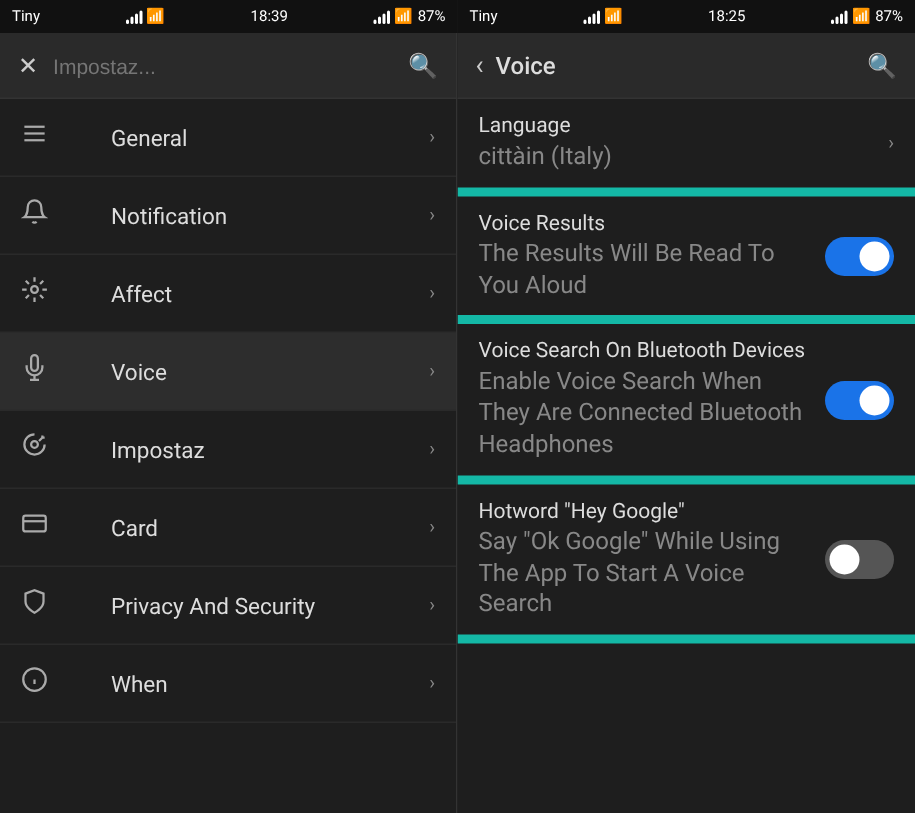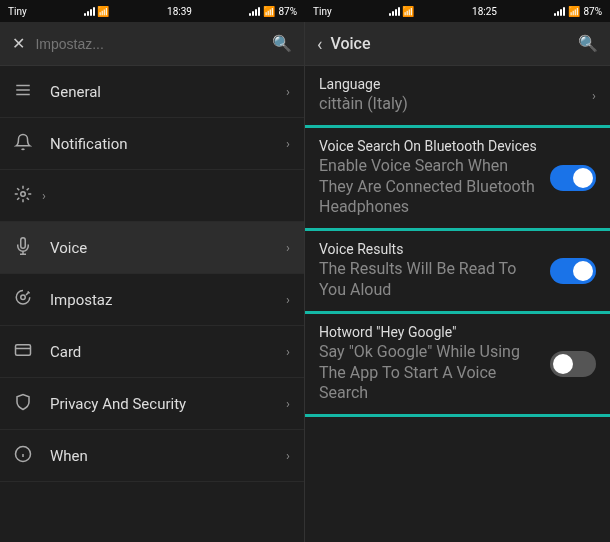--- a/index.html
+++ b/index.html
@@ -89,20 +89,21 @@
     }
 
     .menu-item {
       display: flex;
       align-items: center;
       height: 52px;
       padding: 0 14px;
       border-bottom: 1px solid #2a2a2a;
       cursor: pointer;
       position: relative;
+      gap: 24px;
     }
     .menu-item.active {
       background: #2d2d2d;
     }
     .menu-item .item-icon {
       width: 28px;
       font-size: 17px;
       color: #aaa;
       flex-shrink: 0;
     }
@@ -156,21 +157,21 @@
     .settings-list {
       flex: 1;
       overflow-y: auto;
     }
 
     .setting-item {
       display: flex;
       align-items: center;
       min-height: 56px;
       padding: 10px 14px;
-      border-bottom: 3px solid #14b8a6;
+      border-bottom: 6px solid #14b8a6;
       cursor: pointer;
     }
     .setting-item-content {
       flex: 1;
     }
     .setting-item-title {
       font-size: 14px;
       color: #ddd;
       margin-bottom: 2px;
     }
@@ -308,20 +309,21 @@
             <path d="M13.73 21a2 2 0 0 1-3.46 0"></path>
           </svg></span>
     <span class="item-label">Notification</span>
     <span class="chevron">›</span>
   </div>
       <div class="menu-item">
     <span class="item-icon"><svg width="18" height="18" viewBox="0 0 24 24" fill="none" stroke="#aaa" stroke-width="2">
             <circle cx="12" cy="12" r="3"></circle>
             <path d="M12 1v4M12 19v4M4.22 4.22l2.83 2.83M16.95 16.95l2.83 2.83M1 12h4M19 12h4M4.22 19.78l2.83-2.83M16.95 7.05l2.83-2.83"></path>
           </svg></span>
+    <span class="item-label">Affect</span>
     <span class="chevron">›</span>
   </div>
       <div class="menu-item active">
     <span class="item-icon"><svg width="18" height="18" viewBox="0 0 24 24" fill="none" stroke="#aaa" stroke-width="2">
             <path d="M12 1a3 3 0 0 0-3 3v8a3 3 0 0 0 6 0V4a3 3 0 0 0-3-3z"></path>
             <path d="M19 10v2a7 7 0 0 1-14 0v-2"></path>
             <line x1="12" y1="19" x2="12" y2="23"></line>
             <line x1="8" y1="23" x2="16" y2="23"></line>
           </svg></span>
     <span class="item-label">Voice</span>
@@ -372,31 +374,31 @@
   <div class="settings-list" id="settings-list">
   <div class="setting-item">
     <div class="setting-item-content">
       <div class="setting-item-title">Language</div>
       <div class="setting-item-subtitle">cittàin (Italy)</div>
     </div>
     <span class="setting-item-chevron">›</span>
   </div>
       <div class="setting-item">
     <div class="setting-item-content">
-      <div class="setting-item-title">Voice Search On Bluetooth Devices</div>
-      <div class="setting-item-subtitle">Enable Voice Search When They Are Connected Bluetooth Headphones</div>
+      <div class="setting-item-title">Voice Results</div>
+      <div class="setting-item-subtitle">The Results Will Be Read To You Aloud</div>
     </div>
     <div class="toggle on">
           <div class="toggle-knob"></div>
         </div>
   </div>
       <div class="setting-item">
     <div class="setting-item-content">
-      <div class="setting-item-title">Voice Results</div>
-      <div class="setting-item-subtitle">The Results Will Be Read To You Aloud</div>
+      <div class="setting-item-title">Voice Search On Bluetooth Devices</div>
+      <div class="setting-item-subtitle">Enable Voice Search When They Are Connected Bluetooth Headphones</div>
     </div>
     <div class="toggle on">
           <div class="toggle-knob"></div>
         </div>
   </div>
       <div class="setting-item">
     <div class="setting-item-content">
       <div class="setting-item-title">Hotword "Hey Google"</div>
       <div class="setting-item-subtitle">Say "Ok Google" While Using The App To Start A Voice Search</div>
     </div>

